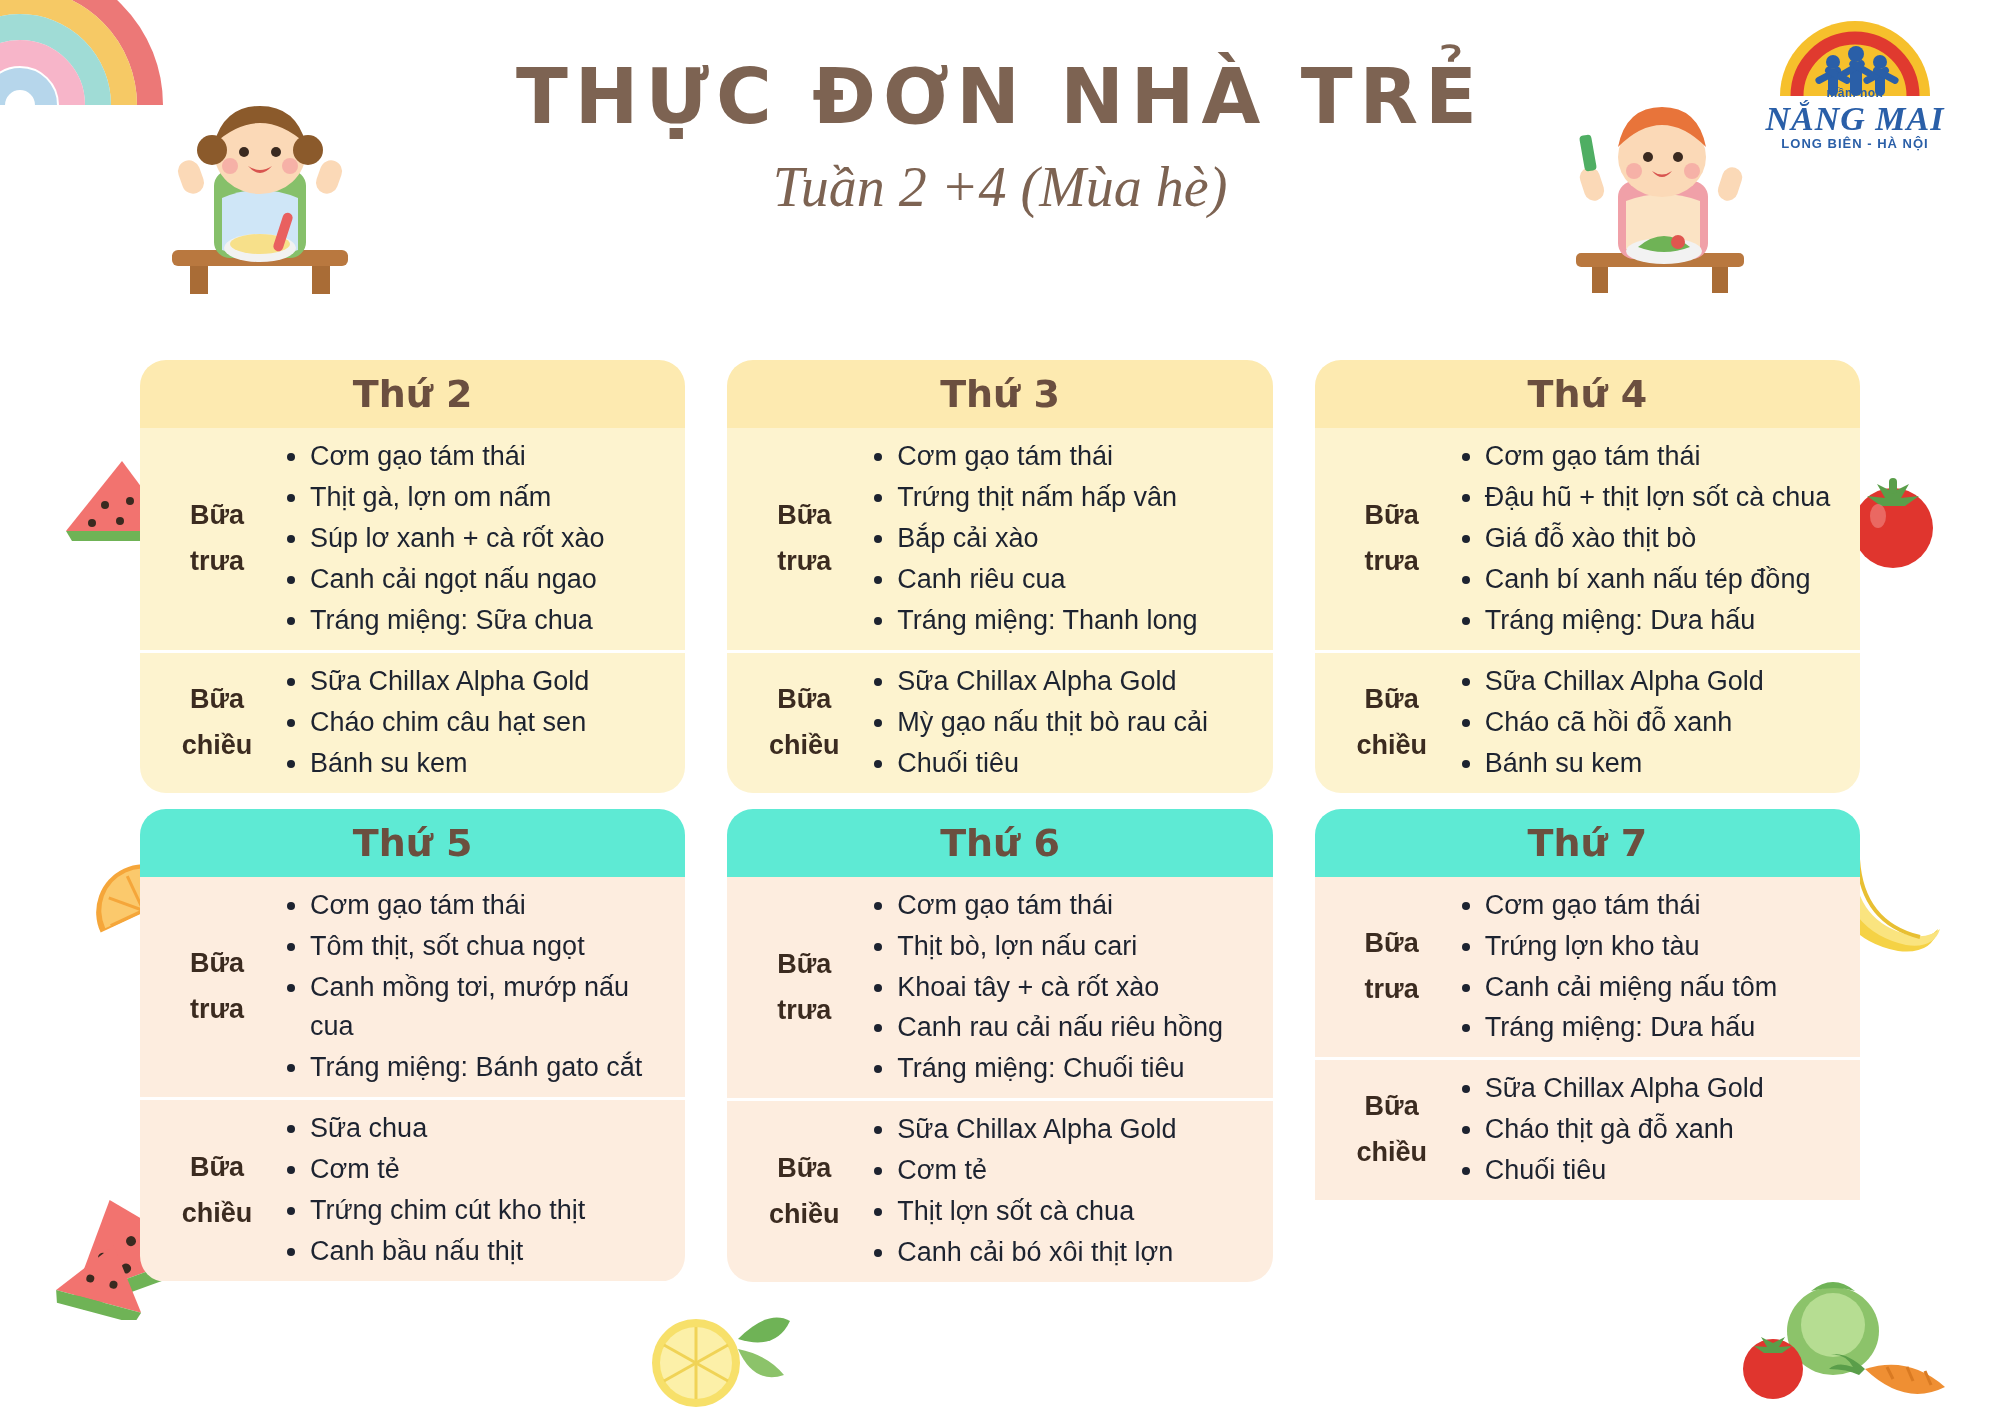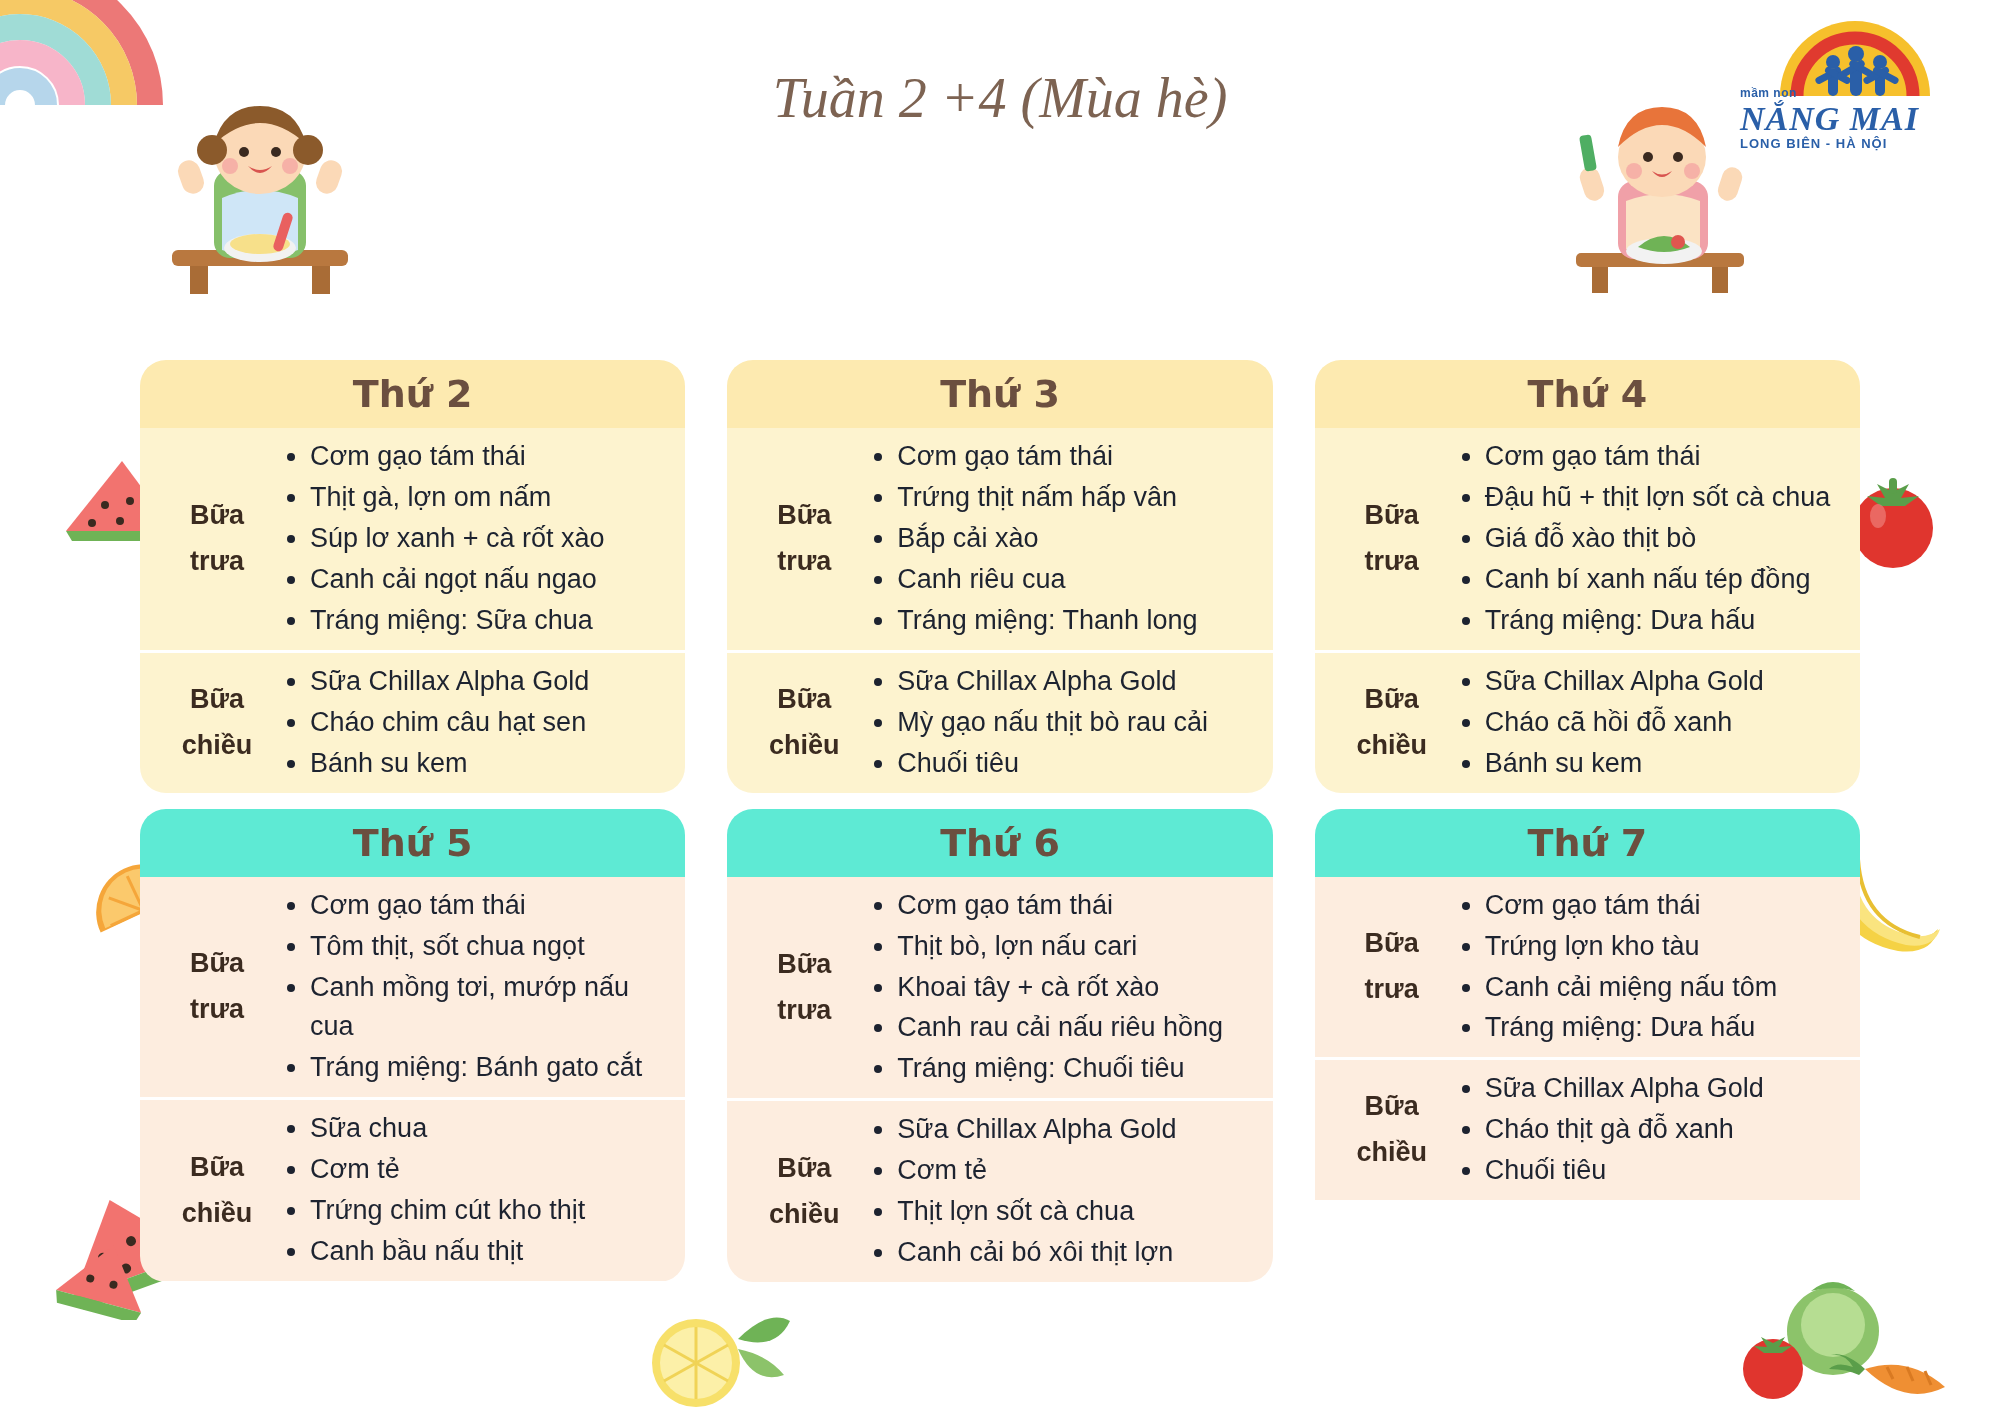--- a/index.html
+++ b/index.html
@@ -13,21 +13,21 @@
     position: relative;
   }
 
   
   .deco { position: absolute; pointer-events: none; }
 
   
   .rainbow { top: -60px; left: -40px; width: 240px; height: 190px; }
 
   
-  .logo { top: 10px; right: 30px; width: 230px; height: 150px; }
+  .logo { top: 10px; right: 30px; width: 230px; height: 150px; text-align: center; }
   .logo-text1 {
     position: absolute; left: 0; right: 0; top: 76px;
     font-family: "Liberation Sans", sans-serif; font-weight: bold;
     color: #2a5fa8; font-size: 12px; letter-spacing: .5px;
   }
   .logo-text2 {
     position: absolute; left: 0; right: 0; top: 90px;
     font-family: "Liberation Serif", serif; font-weight: bold; font-style: italic;
     color: #2a5fa8; font-size: 34px; letter-spacing: 1px;
   }
@@ -304,20 +304,21 @@
     <g stroke="#d97a22" stroke-width="3">
       <line x1="162" y1="102" x2="168" y2="114"></line>
       <line x1="182" y1="102" x2="188" y2="116"></line>
       <line x1="200" y1="106" x2="206" y2="120"></line>
     </g>
     <path d="M140 104 q-20 -18 -34 -14 q14 -2 22 12 q-16 -6 -24 2 q18 0 30 6 Z" fill="#5a9e4a"></path>
   </svg>
 </div>
 
 <div class="header">
+  <h1 class="title">THỰC ĐƠN NHÀ TRẺ</h1>
   <div class="subtitle">Tuần 2 +4 (Mùa hè)</div>
 </div>
 
 <div class="grid" id="grid">
     <div class="day-card week-a">
       <div class="day-head">Thứ 2</div>
       <div class="meal-row lunch">
         <div class="meal-label"><span>Bữa</span><br><span>trưa</span></div>
         <ul class="meal-items">
           <li>Cơm gạo tám thái</li>

